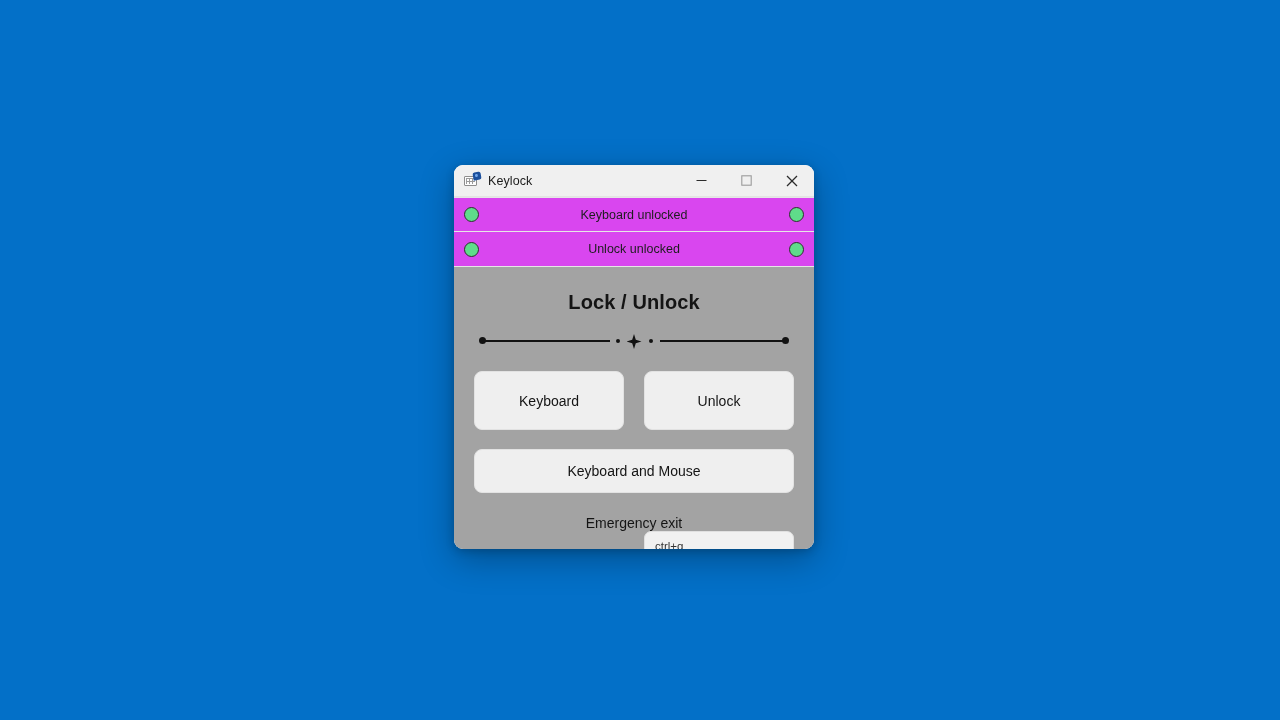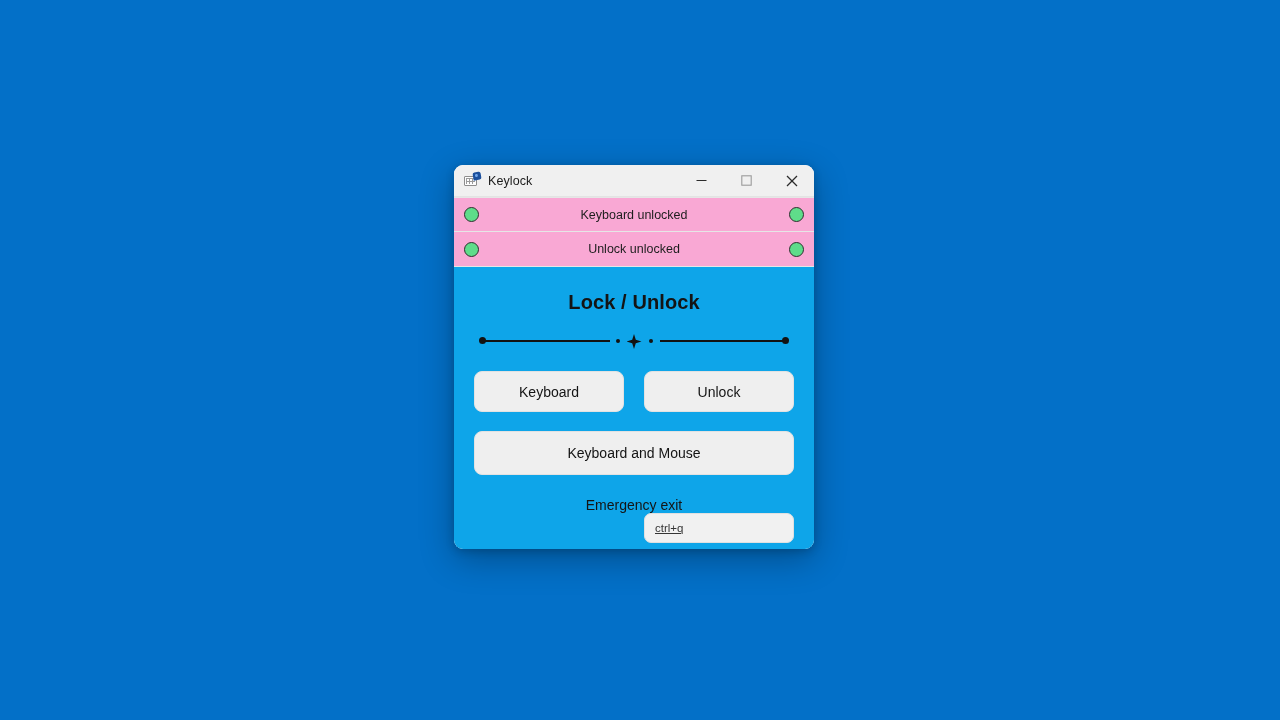--- a/index.html
+++ b/index.html
@@ -100,21 +100,21 @@
     align-items: center;
     justify-content: center;
     cursor: default;
   }
   .win-glyph { display: block; }
 
   
   .status-row {
     height: 35px;
     min-height: 35px;
-    background: #f9a8d4;
+    background: #d946ef;
     border-bottom: 1px solid #e6e6e6;
     display: flex;
     align-items: center;
     padding: 0 10px;
     position: relative;
   }
   #status-row-keyboard { border-top: 1px solid #e6e6e6; }
   .led {
     width: 15px;
     height: 15px;
@@ -126,21 +126,21 @@
     flex: 1 1 auto;
     text-align: center;
     font-size: 12.5px;
     color: #1d1d1d;
     white-space: nowrap;
   }
 
   
   #content {
     flex: 1 1 auto;
-    background: #0ea5e9;
+    background: #a3a3a3;
     padding: 0 20px;
     display: flex;
     flex-direction: column;
   }
 
   #page-title {
     text-align: center;
     font-size: 20px;
     font-weight: 700;
     color: #141414;
@@ -204,21 +204,21 @@
     justify-content: center;
   }
 
   #btn-row {
     margin-top: 23px;
     display: flex;
     gap: 20px;
   }
   #btn-row .btn {
     flex: 1 1 0;
-    height: 41px;
+    height: 59px;
   }
 
   #btn-keyboard-mouse {
     margin-top: 19px;
     width: 100%;
     height: 44px;
   }
 
   
   #emergency-row {

